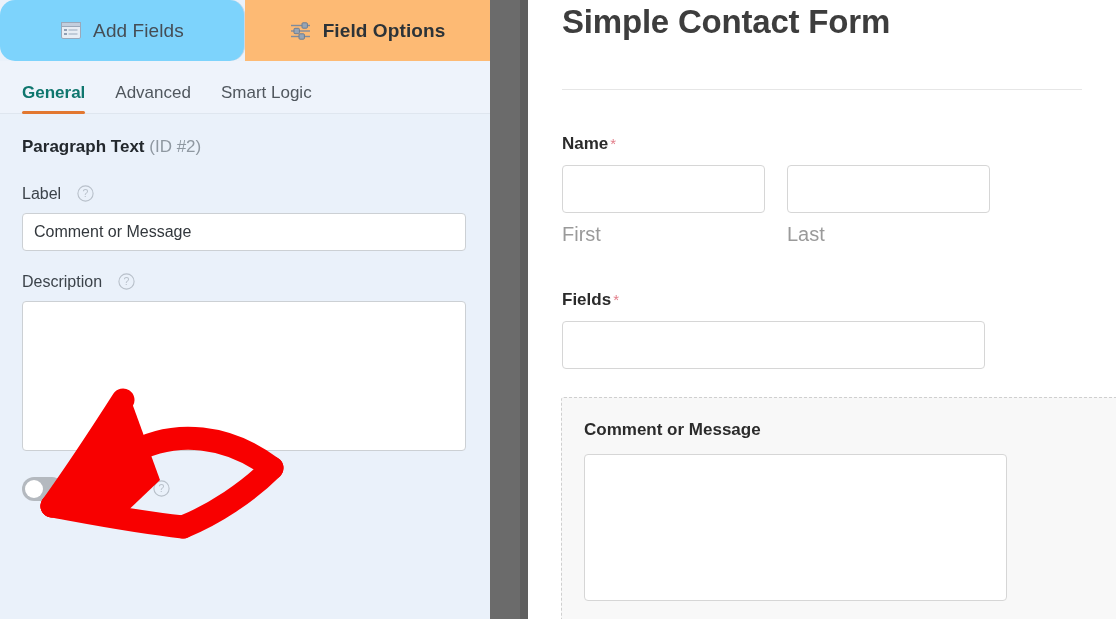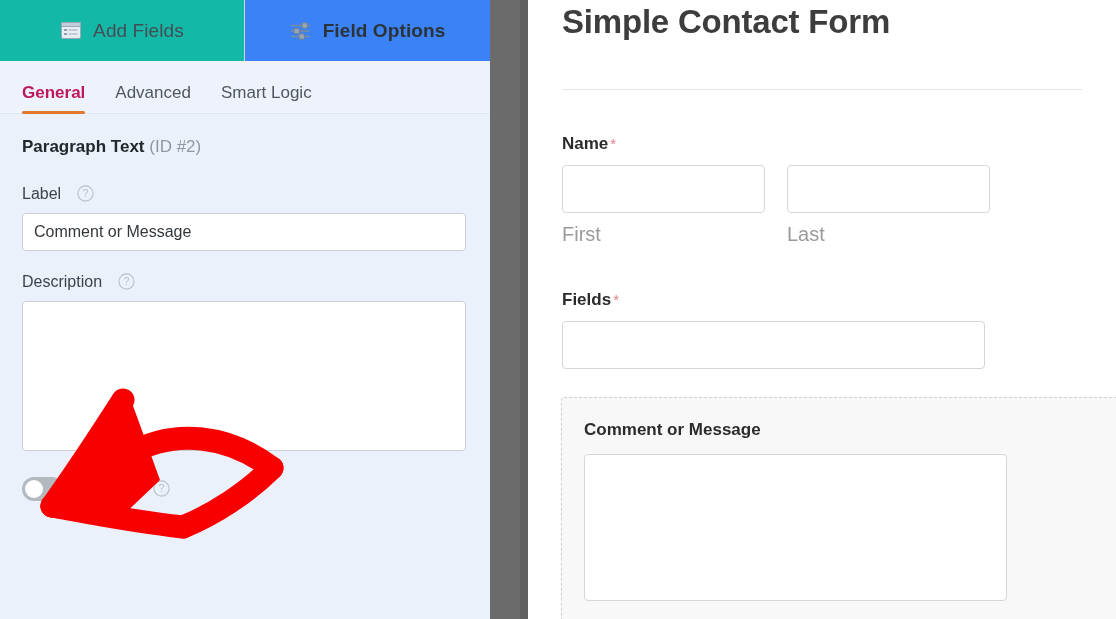--- a/index.html
+++ b/index.html
@@ -23,37 +23,37 @@
   
   .tabbar { position: absolute; left: 0; top: 0; width: 490px; height: 61px; display: flex; }
   .tab {
     flex: 0 0 245px; height: 61px;
     display: flex; align-items: center; justify-content: center;
     gap: 11px;
     font-size: 19px; color: #3c434a; letter-spacing: .1px;
     cursor: pointer; user-select: none;
     position: relative;
   }
-  .tab.inactive { background: #14b8a6; border-right: 1px solid #ccd6e2; color: #454d55; }
-  .tab.active  { background: #3b82f6; color: #2c3338; font-weight: 600; }
+  .tab.inactive { background: #7dd3fc; border-right: 1px solid #ccd6e2; color: #454d55; border-radius: 15px; }
+  .tab.active  { background: #fdba74; color: #2c3338; font-weight: 600; }
   .tab .ticon { display: inline-flex; width: 22px; height: 18px; align-items: center; justify-content: center; }
   .tab .ticon svg { display:block; }
 
   
   .subtabs {
     position: absolute; left: 0; top: 61px; width: 490px; height: 53px;
     background: #eef3fb;
     display: flex; align-items: flex-end; padding-left: 22px;
     border-bottom: 1px solid #dfe6ef;
   }
   .subtab {
     font-size: 17px; color: #50575e; padding: 0 0 12px 0; margin-right: 30px;
     cursor: pointer; position: relative; line-height: 1;
   }
-  .subtab.sel { color: #be185d; font-weight: 700; }
+  .subtab.sel { color: #0f766e; font-weight: 700; }
   .subtab.sel::after {
     content:""; position: absolute; left: 0; right: 0; bottom: -1px;
     height: 3px; background: #e27730; border-radius: 2px;
   }
 
   
   .lp-body { position: absolute; left: 0; top: 114px; width: 490px; bottom: 0; padding: 24px 22px 0 22px; }
 
   .field-title { font-size: 17px; color: #444; margin-bottom: 28px; line-height: 1.1; }
   .field-title b { font-weight: 700; color: #23282d; }

